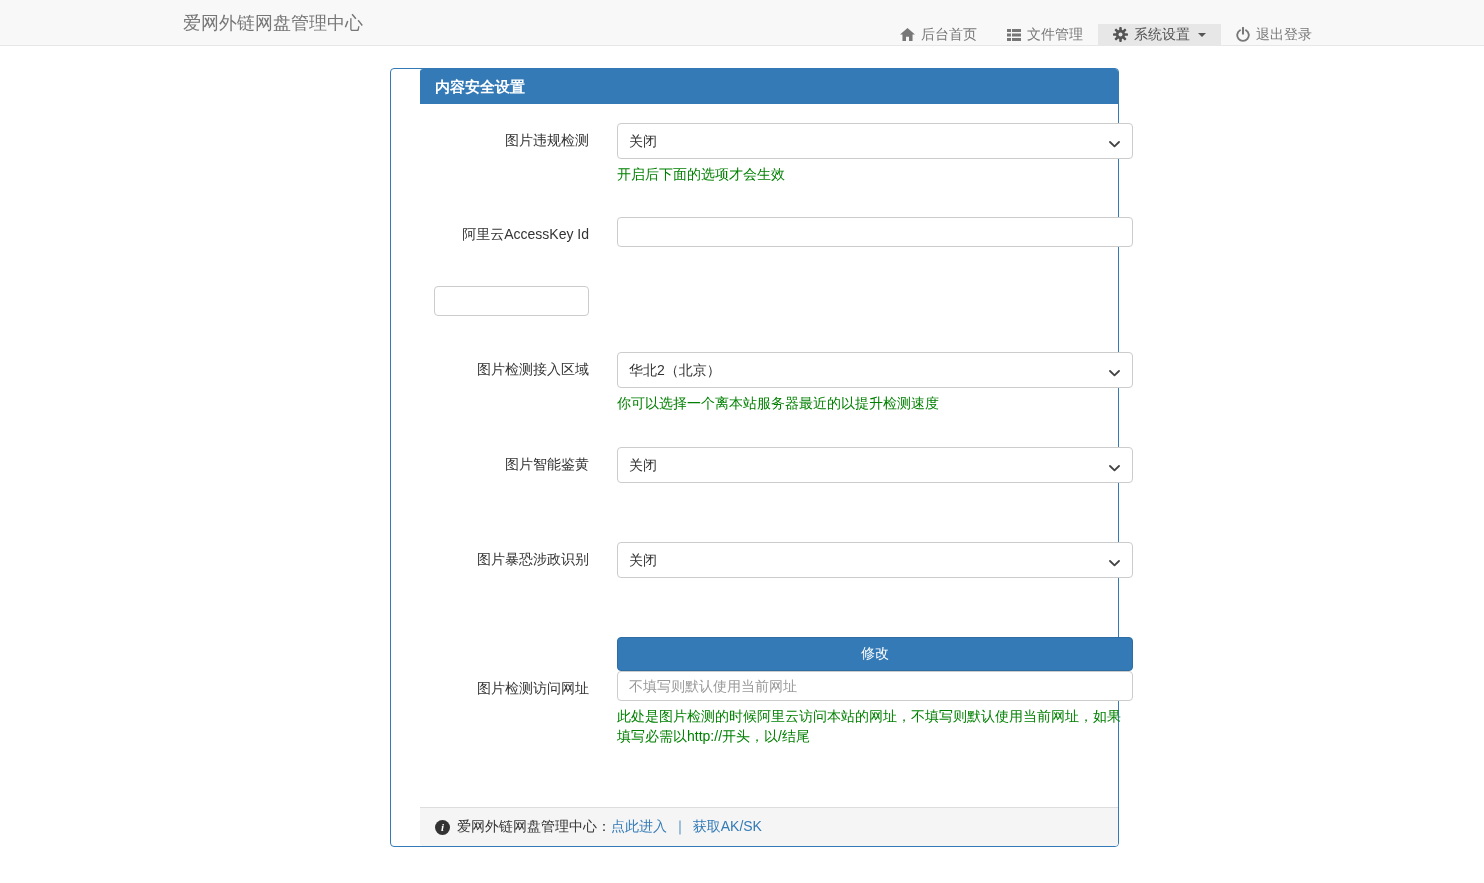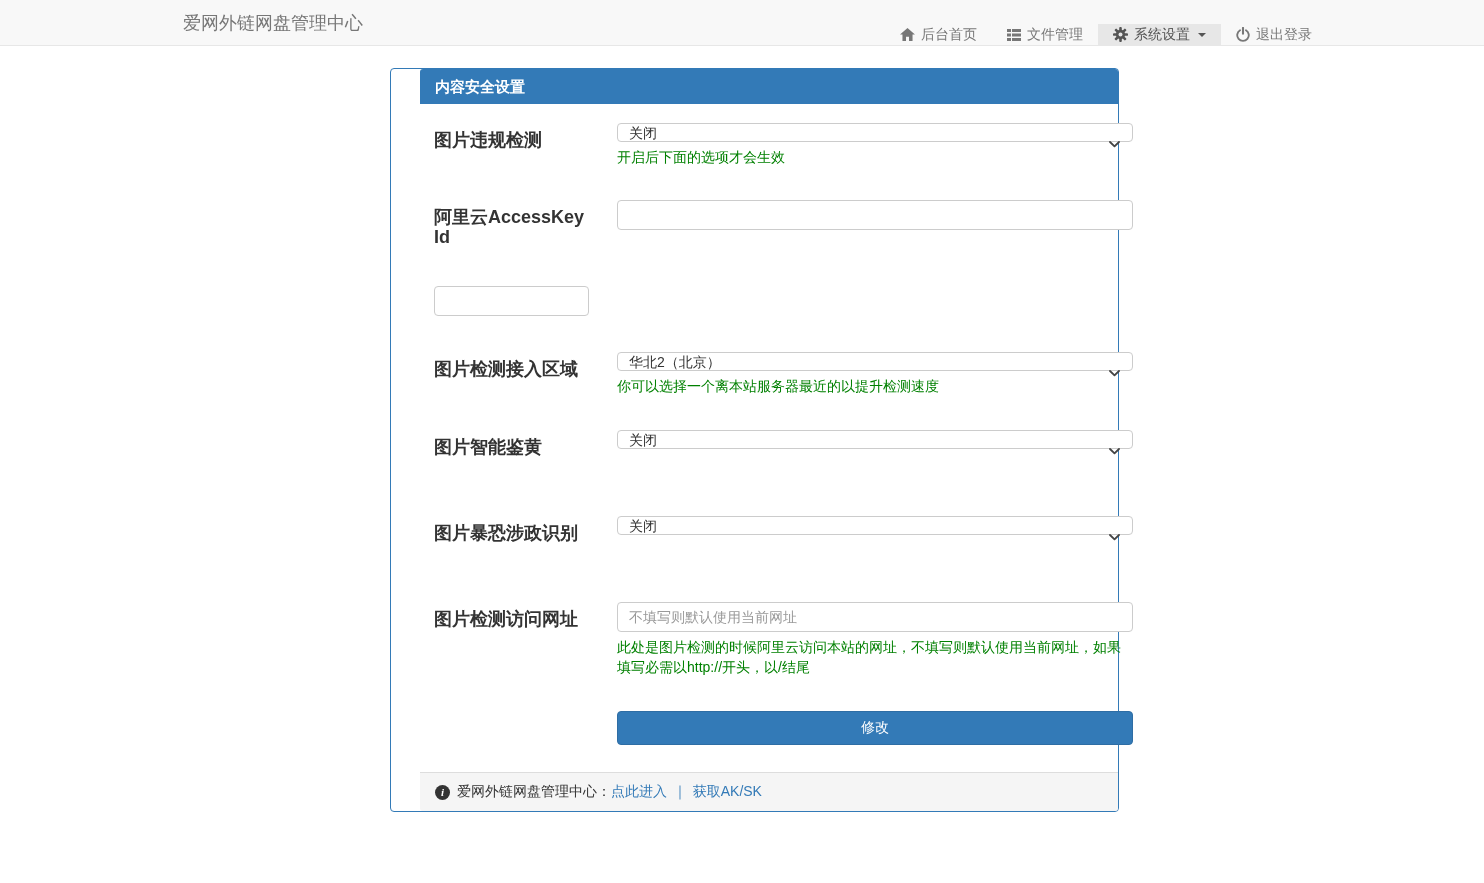--- a/index.html
+++ b/index.html
@@ -44,26 +44,26 @@
   }
   .panel-body { padding:19px 14px 27px 14px; }
 
   .form-row {
     display:grid; grid-template-columns:155px 516px; column-gap:28px;
   }
   .mb33{margin-bottom:33px} .mb39{margin-bottom:39px} .mb36{margin-bottom:36px}
   .mb34{margin-bottom:34px} .mb59{margin-bottom:59px}
 
   .control-label {
-    font-weight:bold; color:#333;
-    padding-top:7px; line-height:20px; font-size:18px;
+    text-align:right; font-weight:normal; color:#333;
+    padding-top:7px; line-height:20px; font-size:14px;
   }
   .select-wrap { position:relative; }
   select.form-control {
-    width:100%; height:19px; border:1px solid #ccc; border-radius:4px;
+    width:100%; height:36px; border:1px solid #ccc; border-radius:4px;
     padding:0 26px 0 11px; font-size:14px; color:#333; background:#fff;
     appearance:none; -webkit-appearance:none; -moz-appearance:none;
     font-family:inherit; cursor:pointer;
   }
   .chev { position:absolute; right:13px; top:12px; pointer-events:none; display:block; }
   input.form-control {
     width:100%; height:30px; border:1px solid #ccc; border-radius:4px;
     padding:0 11px; font-size:14px; color:#333; font-family:inherit;
   }
   input.form-control::placeholder { color:#999; opacity:1; }
@@ -228,32 +228,32 @@
           </select>
           <span class="chev">
             <svg width="11" height="7" viewBox="0 0 11 7">
                 <path d="M1 1 L5.5 5.4 L10 1" stroke="#444" stroke-width="1.8" fill="none" stroke-linecap="round" stroke-linejoin="round"></path>
               </svg>
           </span>
         </div>
       </div>
     </div>
 
+    <div class="form-row">
+      <span></span>
+      <div>
+        <button type="button" class="btn-primary">修改</button>
+      </div>
+    </div>
+
     <div class="form-row mb34">
       <label class="control-label">图片检测访问网址</label>
       <div>
         <input type="text" class="form-control" placeholder="不填写则默认使用当前网址" style="">
         <div class="help">此处是图片检测的时候阿里云访问本站的网址，不填写则默认使用当前网址，如果填写必需以http://开头，以/结尾</div>
-      </div>
-    </div>
-
-    <div class="form-row">
-      <span></span>
-      <div>
-        <button type="button" class="btn-primary">修改</button>
       </div>
     </div>
 
   </div>
 
   <div class="panel-footer">
     <span class="info-icon">i</span>
     <span>爱网外链网盘管理中心：</span>
     <a class="footer-link">点此进入</a>
     <span class="footer-sep">｜</span>

